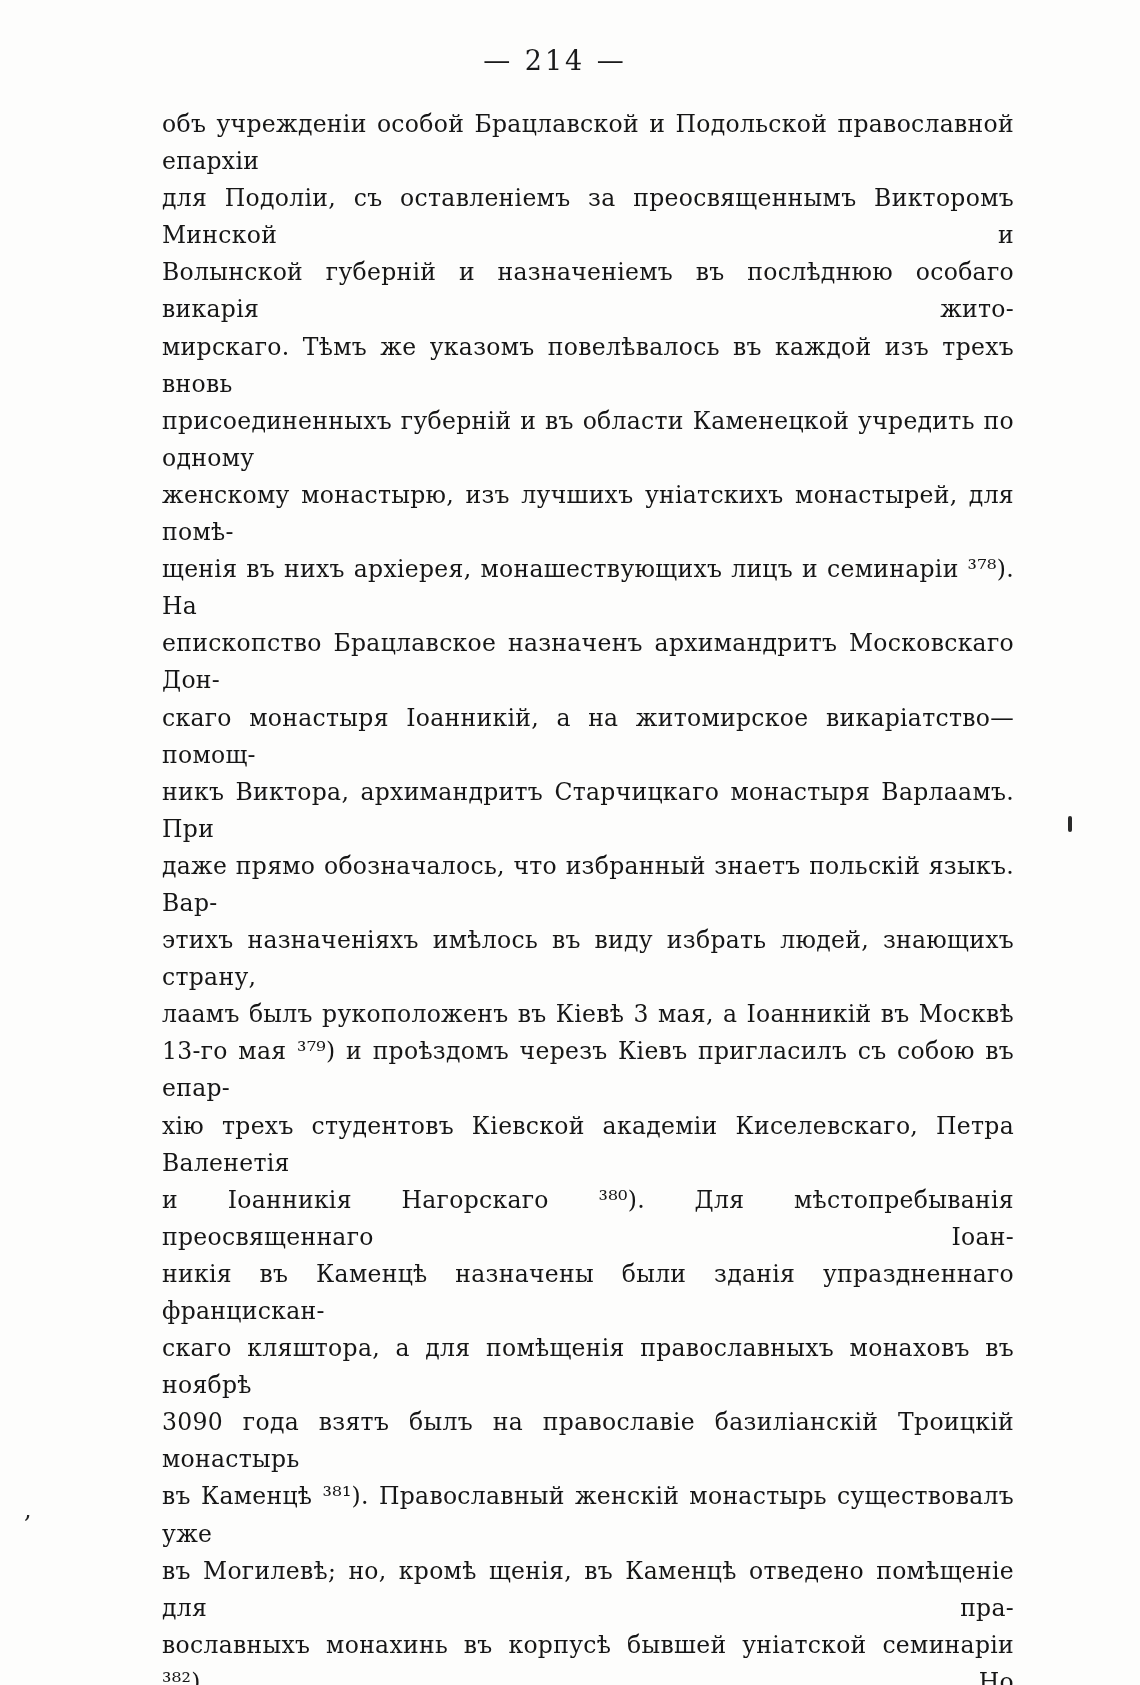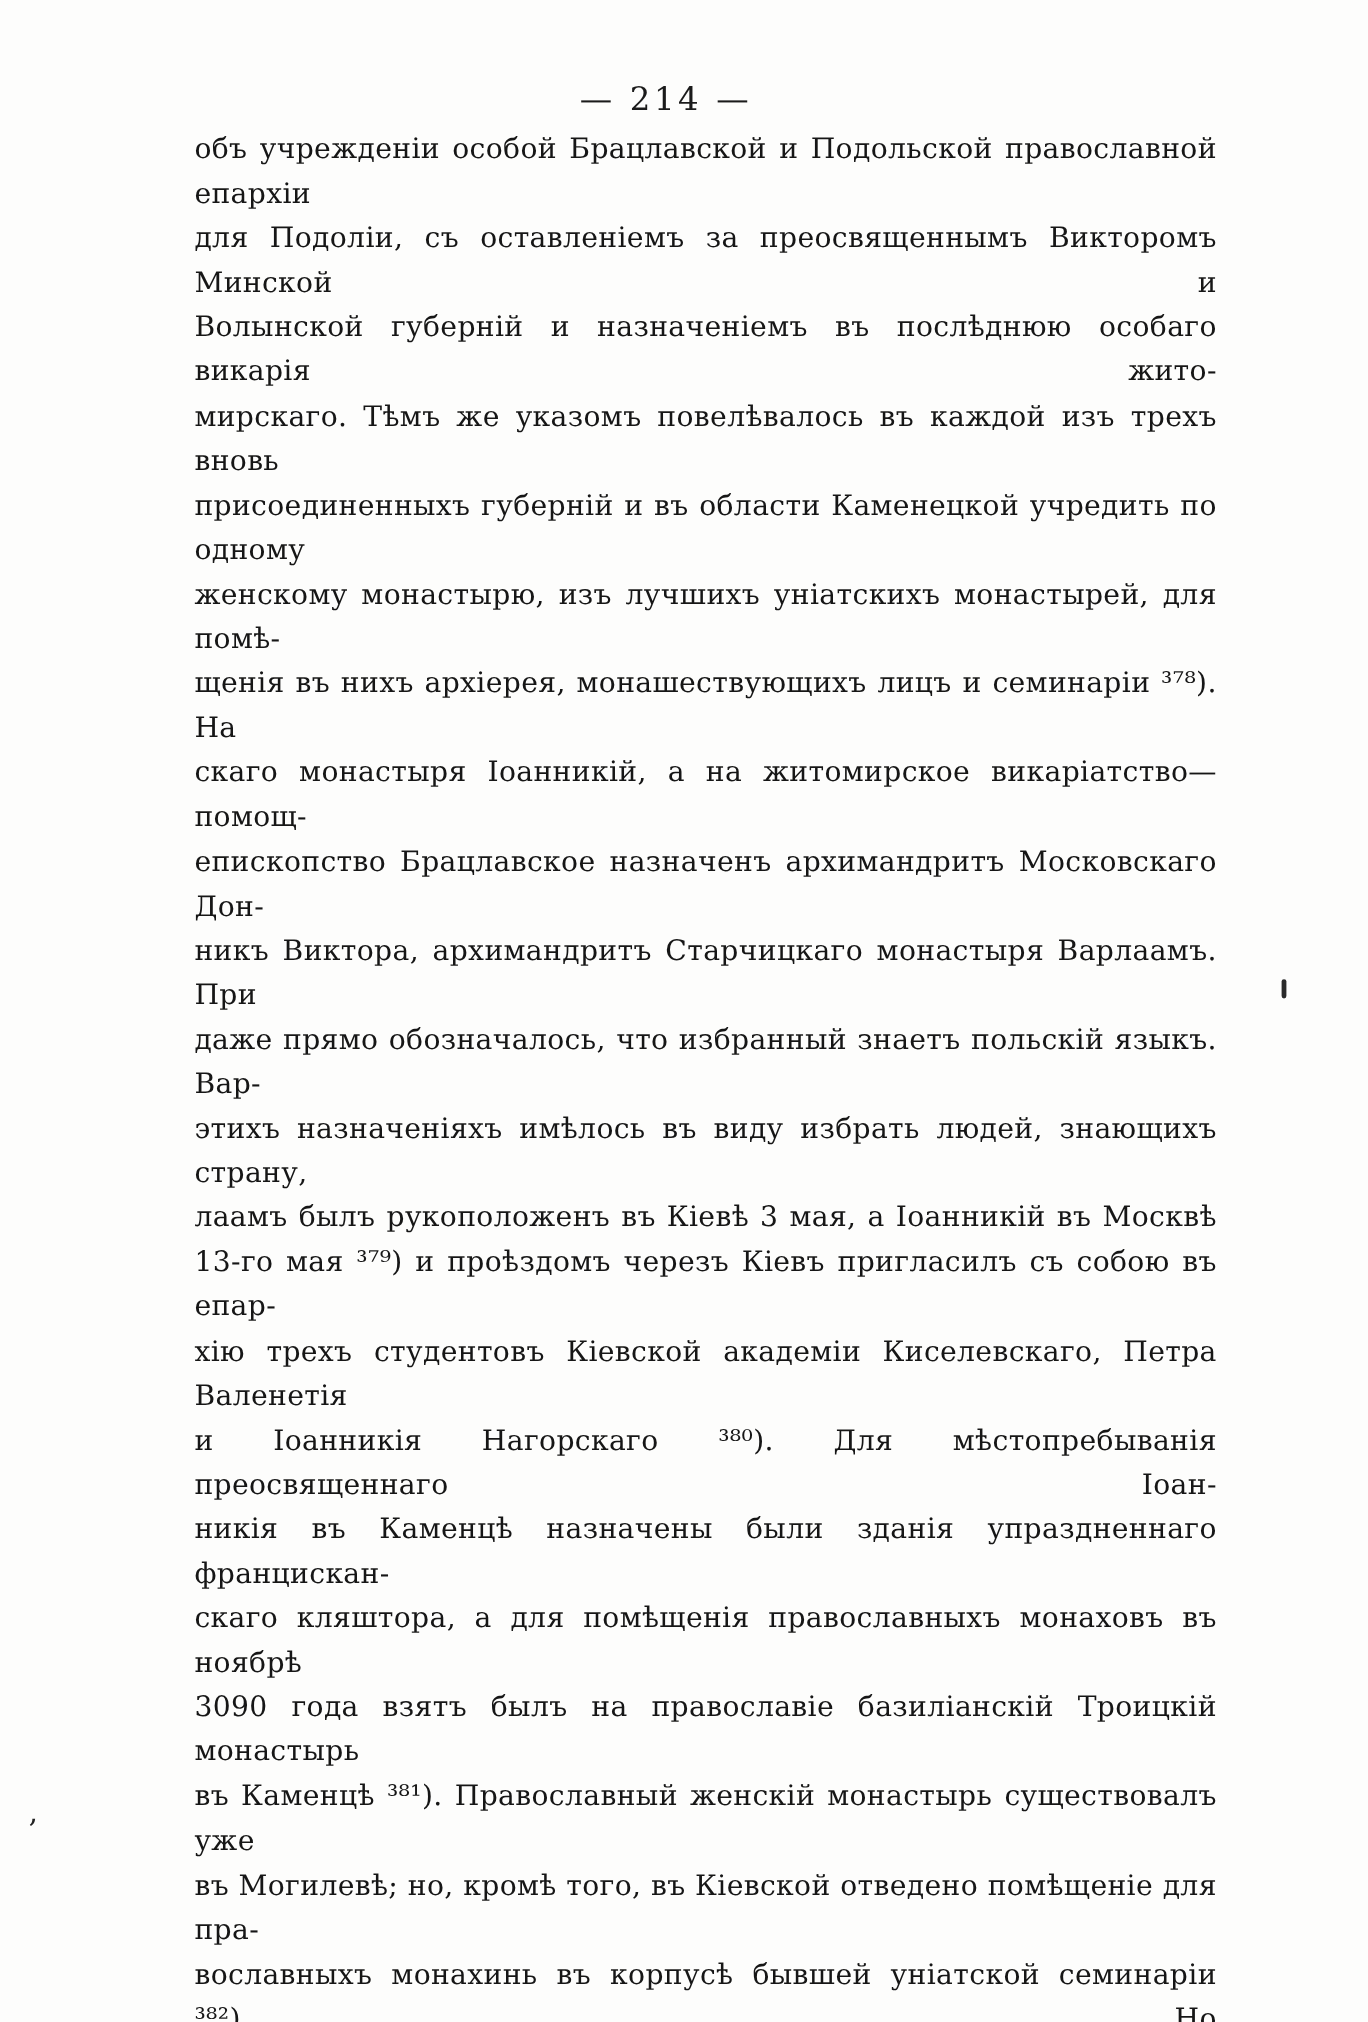--- a/index.html
+++ b/index.html
@@ -11,21 +11,21 @@
     position: relative;
     width: 1140px;
     height: 1685px;
     background: #fdfdfc;
     color: #141414;
     font-family: "DejaVu Serif", "Liberation Serif", serif;
     overflow: hidden;
   }
   .page-number {
     position: absolute;
-    top: 68px;
+    top: 45px;
     left: 0;
     width: 1110px;
     text-align: center;
     font-size: 27px;
     letter-spacing: 3px;
     color: #1b1b1b;
   }
   .text-block {
     position: absolute;
     top: 106px;
@@ -66,34 +66,34 @@
   <div class="page-number">— 214 —</div>
 
   <div class="text-block">
     <div class="line">объ учрежденіи особой Брацлавской и Подольской православной епархіи</div>
     <div class="line">для Подоліи, съ оставленіемъ за преосвященнымъ Викторомъ Минской и</div>
     <div class="line">Волынской губерній и назначеніемъ въ послѣднюю особаго викарія жито-</div>
     <div class="line">мирскаго. Тѣмъ же указомъ повелѣвалось въ каждой изъ трехъ вновь</div>
     <div class="line">присоединенныхъ губерній и въ области Каменецкой учредить по одному</div>
     <div class="line">женскому монастырю, изъ лучшихъ уніатскихъ монастырей, для помѣ-</div>
     <div class="line">щенія въ нихъ архіерея, монашествующихъ лицъ и семинаріи ³⁷⁸). На</div>
+    <div class="line">епископство Брацлавское назначенъ архимандритъ Московскаго Дон-</div>
     <div class="line">скаго монастыря Іоанникій, а на житомирское викаріатство—помощ-</div>
-    <div class="line">епископство Брацлавское назначенъ архимандритъ Московскаго Дон-</div>
     <div class="line">никъ Виктора, архимандритъ Старчицкаго монастыря Варлаамъ. При</div>
     <div class="line">даже прямо обозначалось, что избранный знаетъ польскій языкъ. Вар-</div>
     <div class="line">этихъ назначеніяхъ имѣлось въ виду избрать людей, знающихъ страну,</div>
     <div class="line">лаамъ былъ рукоположенъ въ Кіевѣ 3 мая, а Іоанникій въ Москвѣ</div>
     <div class="line">13-го мая ³⁷⁹) и проѣздомъ черезъ Кіевъ пригласилъ съ собою въ епар-</div>
     <div class="line">хію трехъ студентовъ Кіевской академіи Киселевскаго, Петра Валенетія</div>
     <div class="line">и Іоанникія Нагорскаго ³⁸⁰). Для мѣстопребыванія преосвященнаго Іоан-</div>
     <div class="line">никія въ Каменцѣ назначены были зданія упраздненнаго францискан-</div>
     <div class="line">скаго кляштора, а для помѣщенія православныхъ монаховъ въ ноябрѣ</div>
     <div class="line">3090 года взятъ былъ на православіе базиліанскій Троицкій монастырь</div>
     <div class="line">въ Каменцѣ ³⁸¹). Православный женскій монастырь существовалъ уже</div>
-    <div class="line">въ Могилевѣ; но, кромѣ того, въ Кіевской отведено помѣщеніе для пра-</div>
+    <div class="line">въ Могилевѣ; но, кромѣ щенія, въ Каменцѣ отведено помѣщеніе для пра-</div>
     <div class="line">вославныхъ монахинь въ корпусѣ бывшей уніатской семинаріи ³⁸²). Но</div>
     <div class="line">готовлены для помѣщенія православнаго архіерея, то преосвященный</div>
 
   </div>
 
   <div class="margin-mark">,</div>
   <div class="edge-artifact"></div>
 </div>
 
 </body></html>

